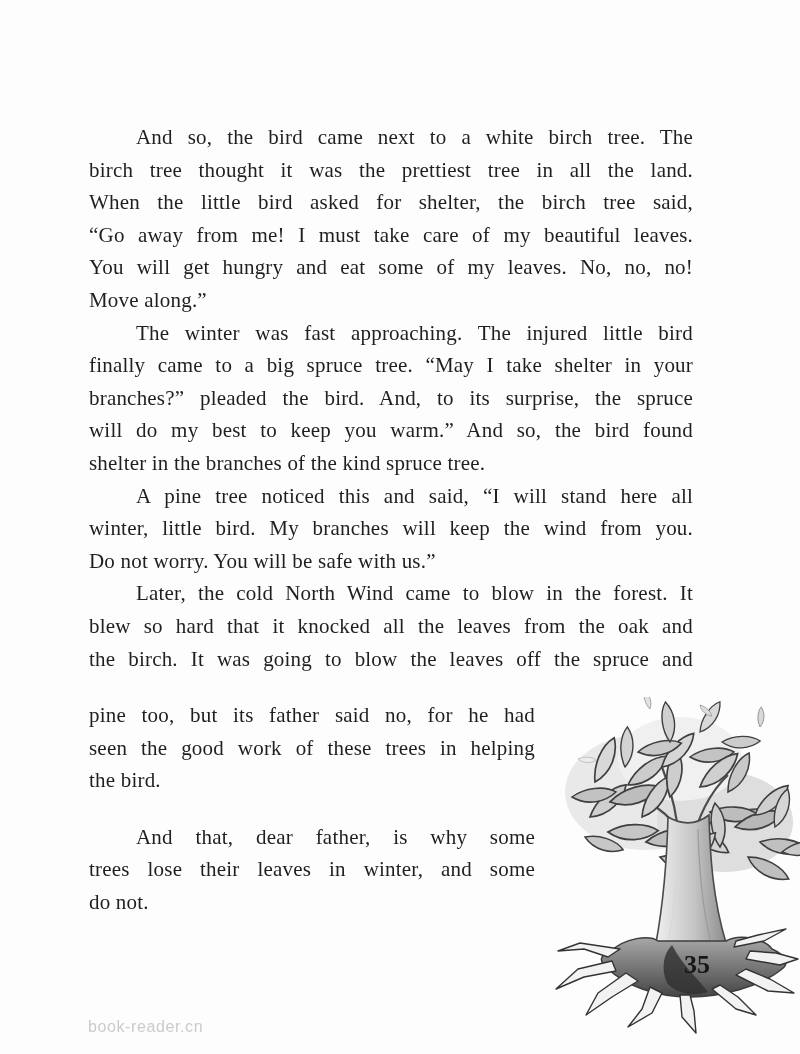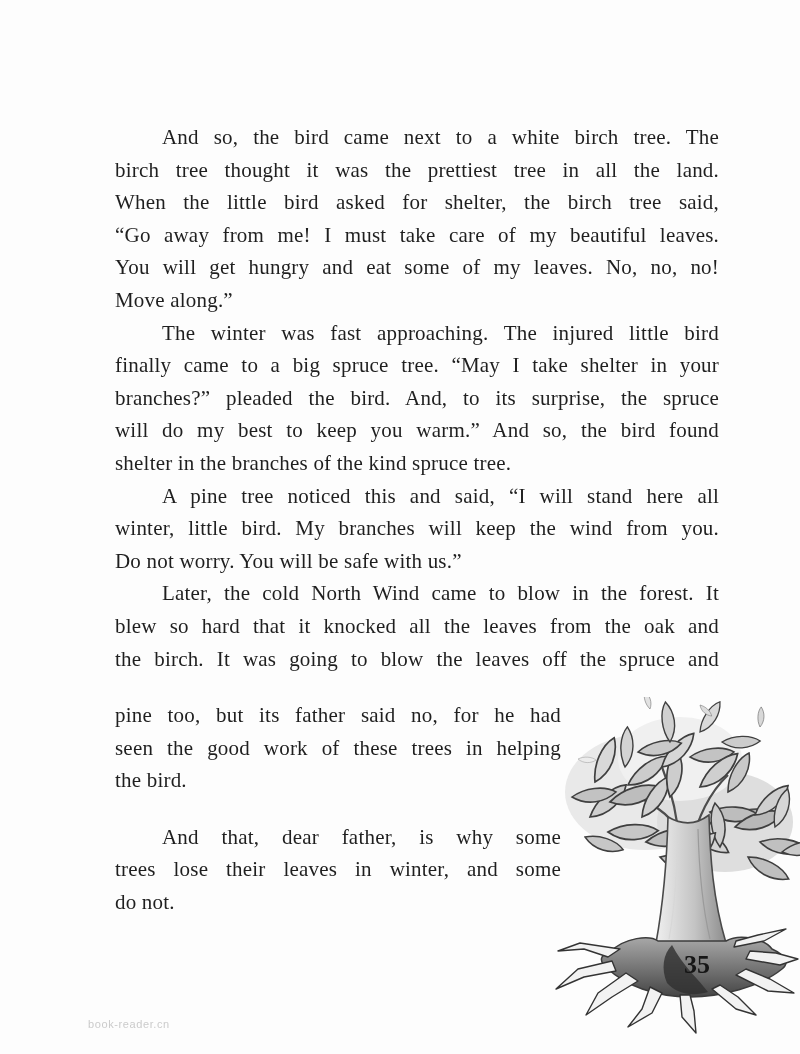--- a/index.html
+++ b/index.html
@@ -6,21 +6,21 @@
   .page {
     position: relative;
     width: 800px;
     height: 1054px;
     background: #fdfdfd;
     overflow: hidden;
     font-family: "Liberation Serif", serif;
   }
   .story {
     position: absolute;
-    left: 115px;
+    left: 89px;
     top: 121px;
     width: 604px;
     font-size: 21px;
     line-height: 32.6px;
     color: #1f1f1f;
     letter-spacing: 0.2px;
   }
   .para { margin: 0; }
   .para.narrow { width: 446px; margin-top: 24px; }
   .line {
@@ -43,21 +43,21 @@
   }
   .page-num-text {
     font-family: "Liberation Serif", serif;
     font-weight: bold;
   }
   .watermark {
     position: absolute;
     left: 88px;
     top: 1018px;
     font-family: "Liberation Sans", sans-serif;
-    font-size: 11px;
+    font-size: 16px;
     letter-spacing: 0.6px;
     color: #cbcbcb;
   }
 </style>
 </head>
 <body>
 
 <div class="page">
 
   <div class="story">

